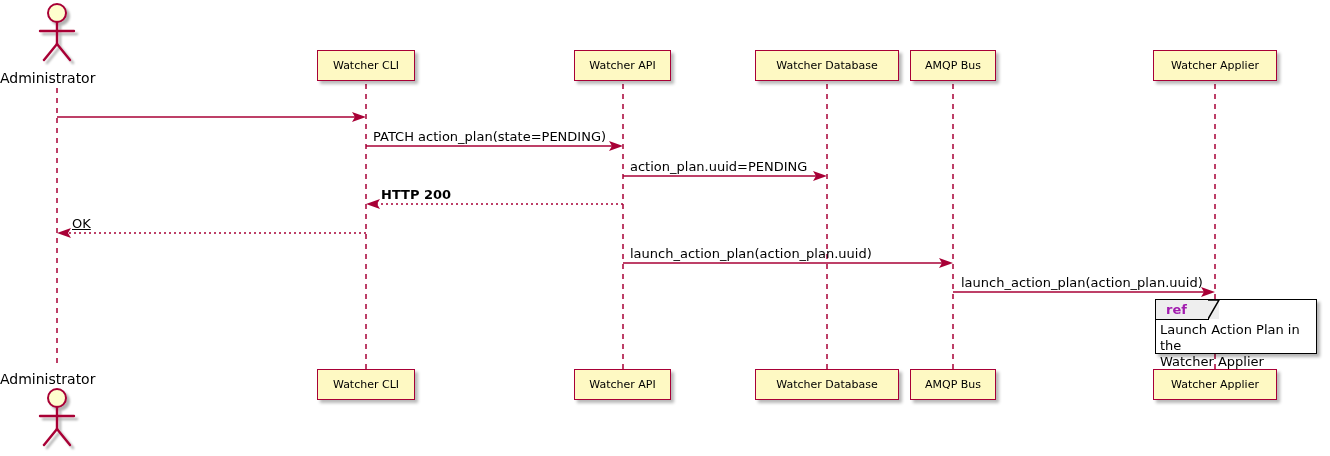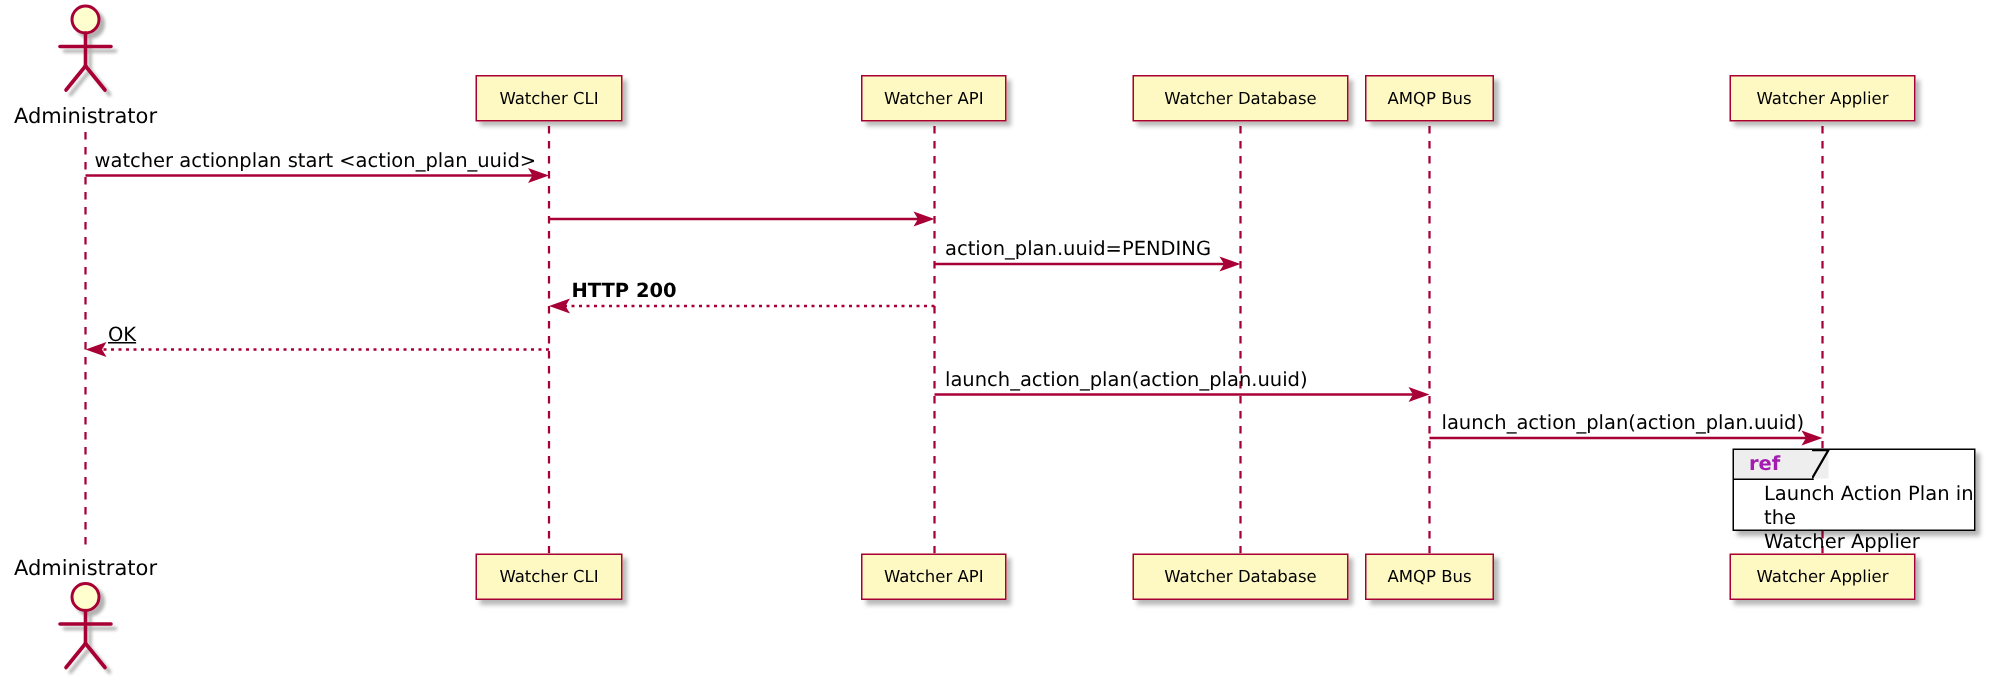--- a/index.html
+++ b/index.html
@@ -35,21 +35,21 @@
     align-items: center;
     justify-content: center;
     white-space: nowrap;
     box-shadow: 3px 3px 3px rgba(0,0,0,0.28);
   }
   .actor-label {
     position: absolute;
     font-size: 14px;
     color: #000000;
     white-space: nowrap;
-    text-align: center;
+    text-align: left;
   }
   .msg-label {
     position: absolute;
     font-size: 13px;
     color: #000000;
     white-space: nowrap;
     line-height: 1;
   }
   .refbox {
     position: absolute;
@@ -71,21 +71,21 @@
     position: absolute;
     left: 10px;
     top: 3px;
     font-size: 13px;
     font-weight: bold;
     color: #a21caf;
     line-height: 1;
   }
   .ref-body {
     position: absolute;
-    left: 20px;
+    left: 4px;
     top: 22px;
     font-size: 13px;
     color: #000000;
     line-height: 16px;
     white-space: pre-line;
   }
 </style>
 </head>
 <body>
 
@@ -194,21 +194,21 @@
   <div class="pbox" style="left:910px; top:369px; width:86px; height:31px;">
     <span>AMQP Bus</span>
   </div>
   <div class="pbox" style="left:1153px; top:369px; width:124px; height:31px;">
     <span>Watcher Applier</span>
   </div>
 
   <div class="actor-label" style="left:0px; top:70px; width:114px;">Administrator</div>
   <div class="actor-label" style="left:0px; top:371px; width:114px;">Administrator</div>
 
-  <div class="msg-label" style="left:63px; top:101px;">watcher actionplan start &lt;action_plan_uuid&gt;</div>
+  <div class="msg-label" style="left:373px; top:130px;">PATCH action_plan(state=PENDING)</div>
   <div class="msg-label" style="left:630px; top:160px;">action_plan.uuid=PENDING</div>
   <div class="msg-label" style="left:381px; top:188px;font-weight:bold;">HTTP 200</div>
   <div class="msg-label" style="left:72px; top:217px;text-decoration:underline;">OK</div>
   <div class="msg-label" style="left:630px; top:247px;">launch_action_plan(action_plan.uuid)</div>
   <div class="msg-label" style="left:961px; top:276px;">launch_action_plan(action_plan.uuid)</div>
 
   <div class="refbox" style="left:1155px; top:299px; width:162px; height:55px;">
     <div class="reftab" style="width:52px;"></div>
     <svg width="70" height="21" style="position:absolute;left:52px;top:0;">
       <polygon points="0,0 11,0 11,19 0,19" fill="#EEEEEE" stroke="none"></polygon>

